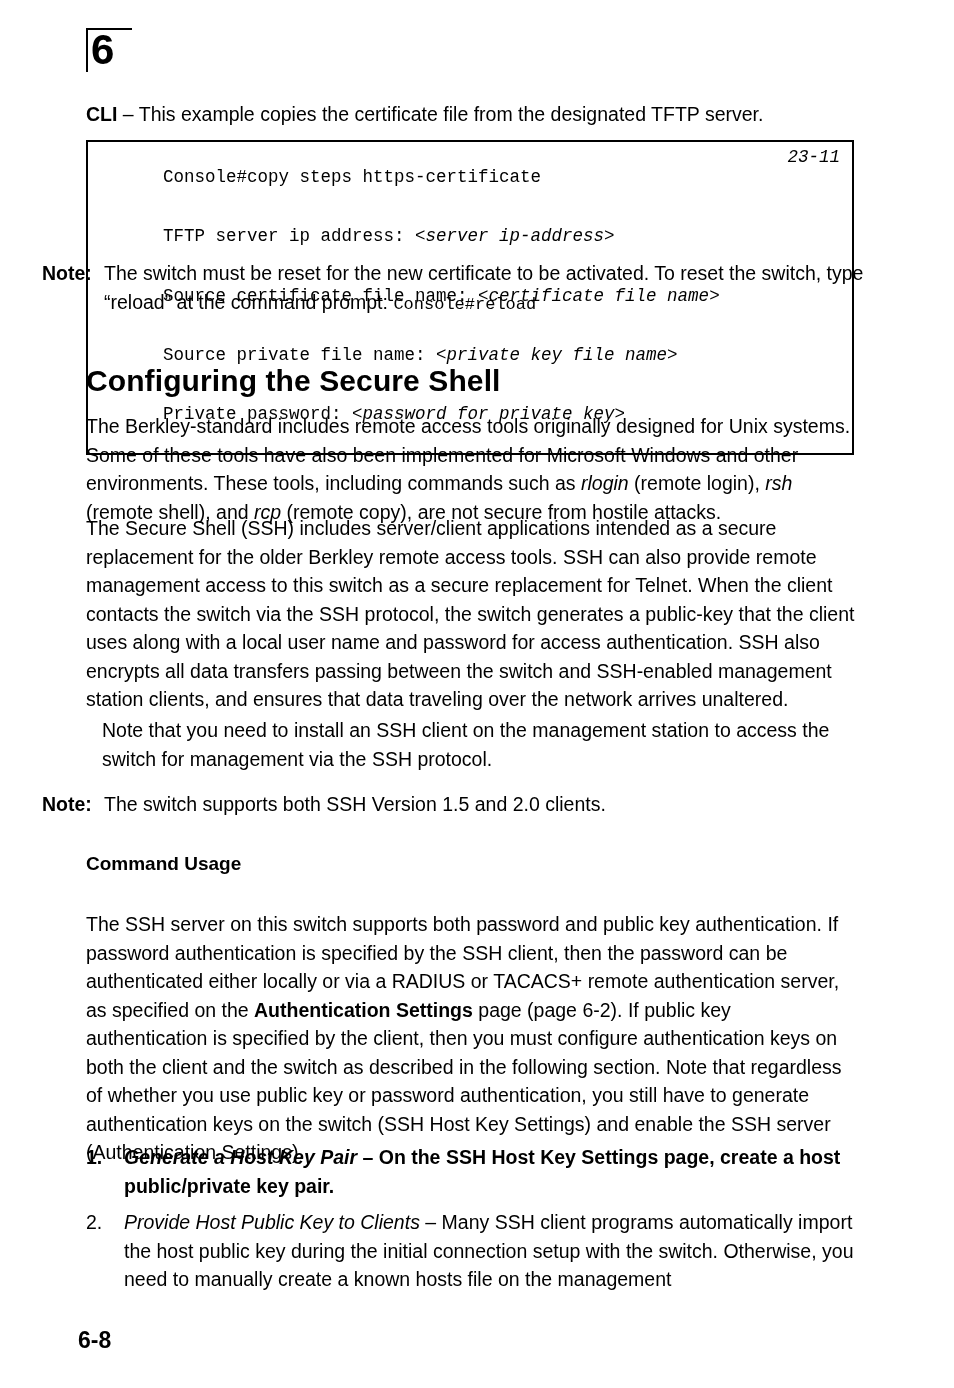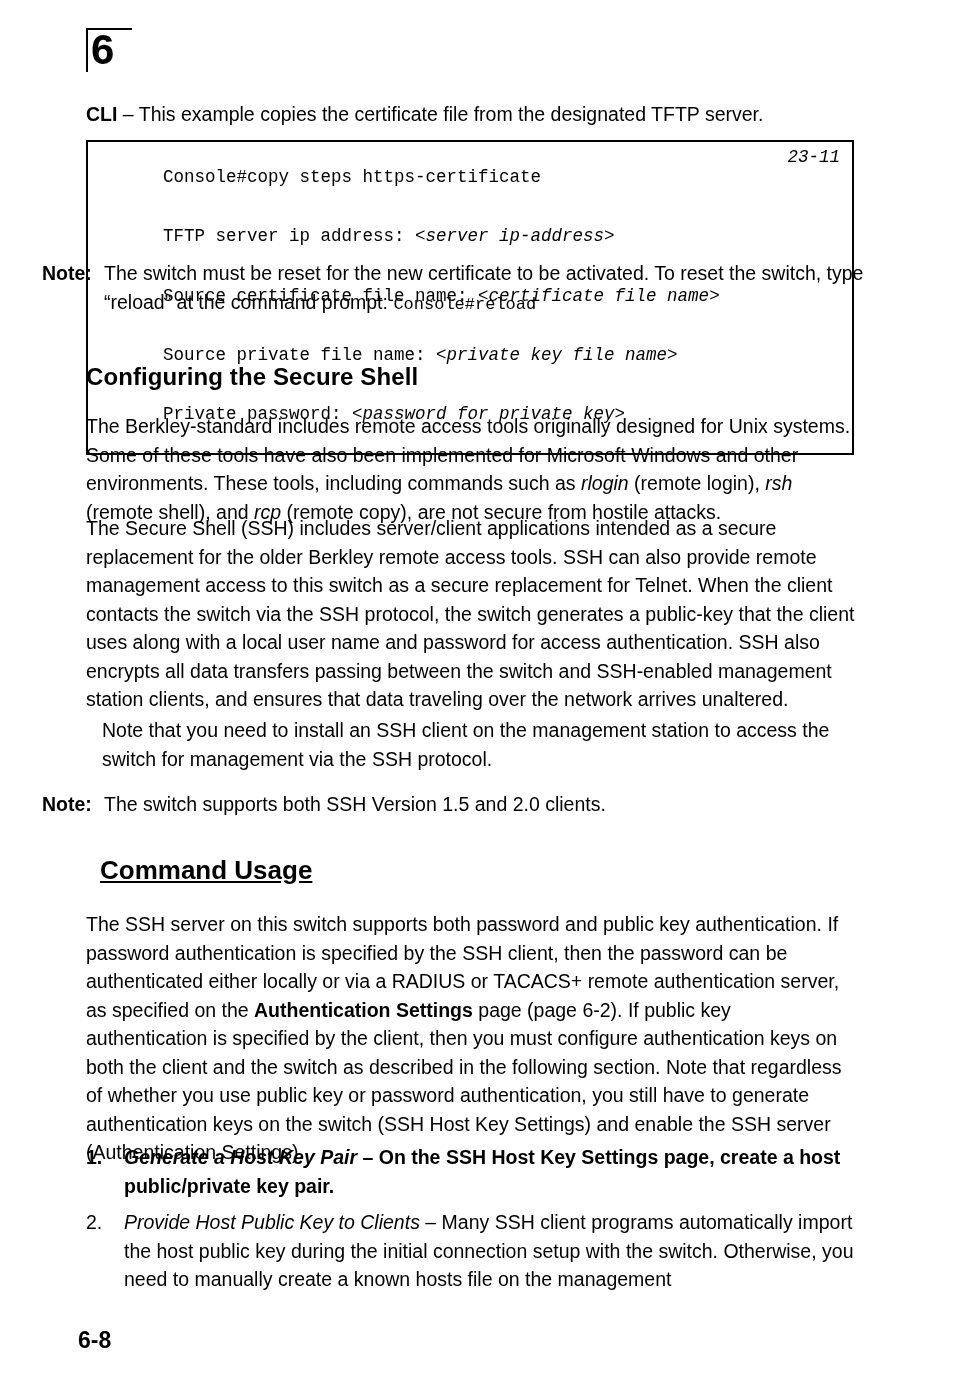--- a/index.html
+++ b/index.html
@@ -108,32 +108,31 @@
     font-weight: bold;
     display: inline-block;
     width: 62px;
     text-indent: 0;
   }
 
   
   .h1 {
     position: absolute;
     left: 86px;
-    font-size: 24px;
+    font-size: 30px;
     font-weight: bold;
     line-height: 36px;
     letter-spacing: 0.1px;
   }
   .h2 {
     position: absolute;
-    left: 100px;
-    font-size: 26px;
+    left: 86px;
+    font-size: 19px;
     font-weight: bold;
     line-height: 26px;
-    text-decoration: underline;
   }
 
   
   .olist {
     position: absolute;
     left: 86px;
     width: 770px;
     font-size: 19.5px;
     line-height: 28.5px;
   }

